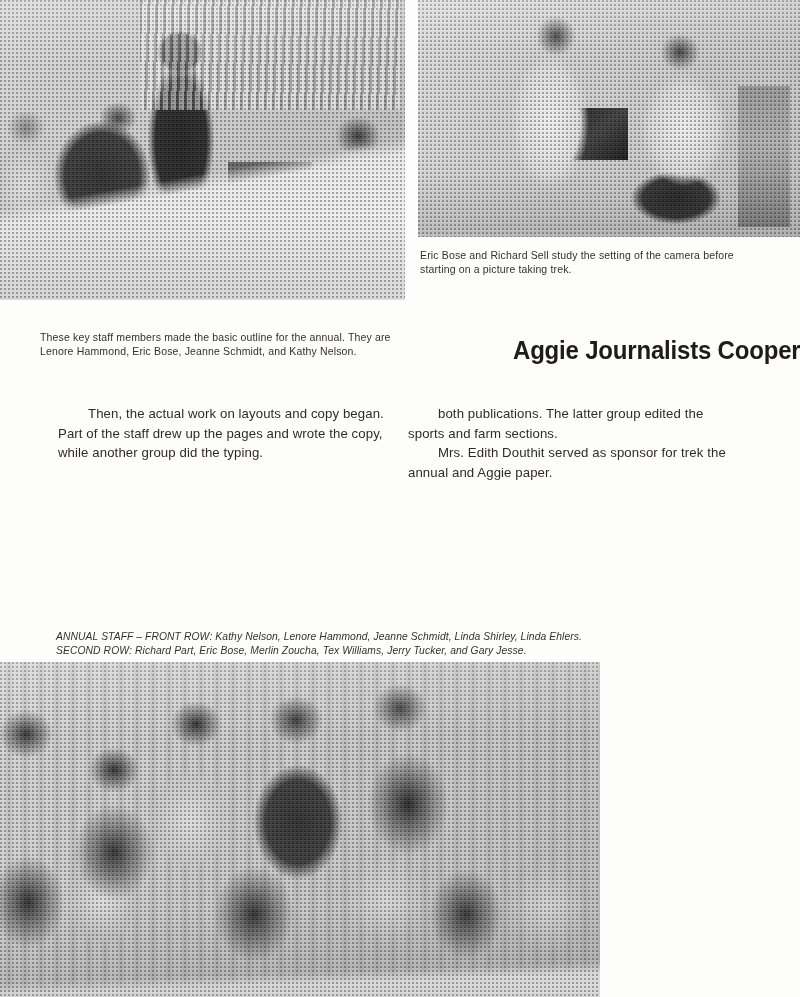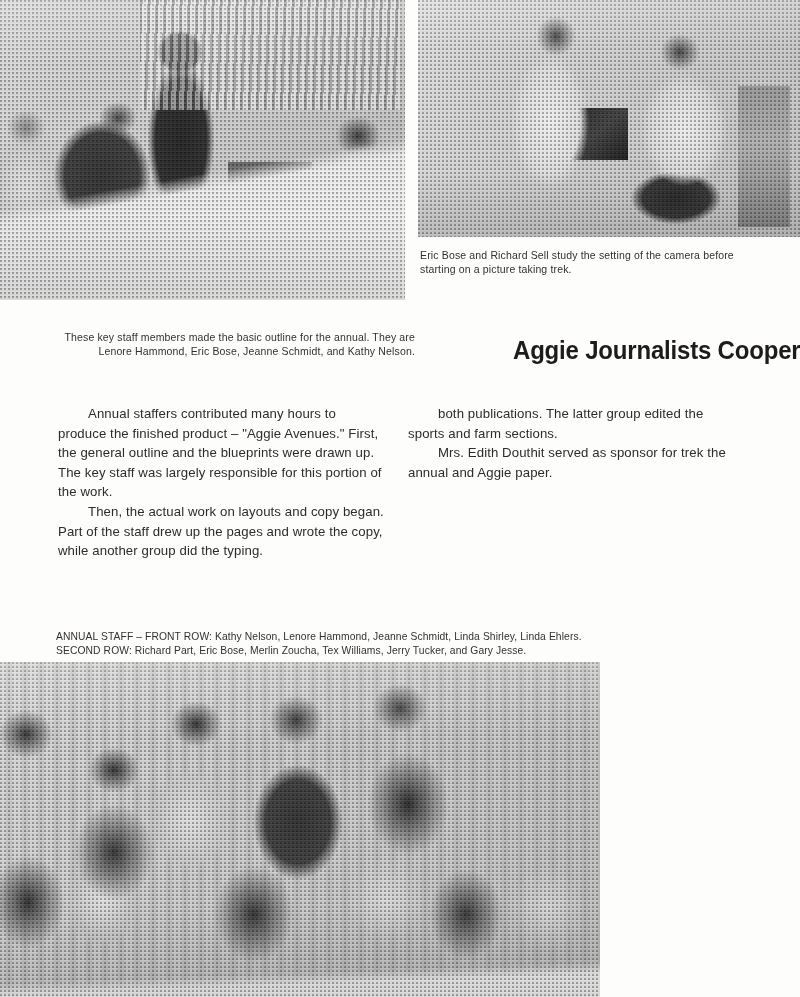--- a/index.html
+++ b/index.html
@@ -142,21 +142,21 @@
   }
 
   
   .caption {
     position: absolute;
     font-size: 10.5px;
     line-height: 14px;
     color: #33312e;
     letter-spacing: 0.15px;
   }
-  #caption-key-staff { left: 40px; top: 330px; width: 375px; text-align: right; }
+  #caption-key-staff { left: 40px; top: 330px; width: 375px; }
   #caption-camera    { left: 420px; top: 248px; width: 330px; }
 
   #headline {
     position: absolute;
     left: 513px;
     top: 336px;
     width: 300px;
     font-family: "Liberation Sans Narrow", "Liberation Sans", sans-serif;
     font-size: 25px;
     font-weight: bold;
@@ -186,21 +186,21 @@
   #roster {
     position: absolute;
     left: 56px;
     top: 630px;
     width: 560px;
     font-size: 10.3px;
     line-height: 13.5px;
     color: #33312e;
     letter-spacing: 0.1px;
   }
-  #roster .rline { display: block; }
+  #roster .rline { display: block; font-style: italic; }
 </style>
 </head>
 <body>
 
 <div id="page">
 
   <div class="photo" id="photo-key-staff">
     <div class="ht"></div>
     <div class="dots"></div>
     <div class="grain"></div>
@@ -214,21 +214,20 @@
     <div class="vign"></div>
   </div>
 
   <div class="caption" id="caption-camera">Eric Bose and Richard Sell study the setting of the camera before starting on a picture taking trek.</div>
 
   <div class="caption" id="caption-key-staff">These key staff members made the basic outline for the annual.  They are Lenore Hammond, Eric Bose, Jeanne Schmidt, and Kathy Nelson.</div>
 
   <div id="headline">Aggie Journalists Cooperate</div>
 
   <div class="column" id="column-left">
-    <p>Annual staffers contributed many hours to produce the finished product – "Aggie Avenues."  First, the general outline and the blueprints were drawn up.  The key staff was largely responsible for this portion of the work.</p>
     <p>Then, the actual work on layouts and copy began. Part of the staff drew up the pages and wrote the copy, while another group did the typing.</p>
   </div>
 
   <div class="column" id="column-right">
     <p>both publications.  The latter group edited the sports and farm sections.</p>
     <p>Mrs. Edith Douthit served as sponsor for trek the annual and Aggie paper.</p>
   </div>
 
   <div id="roster">
     <span class="rline">ANNUAL STAFF – FRONT ROW:  Kathy Nelson, Lenore Hammond, Jeanne Schmidt, Linda Shirley, Linda Ehlers.</span>

